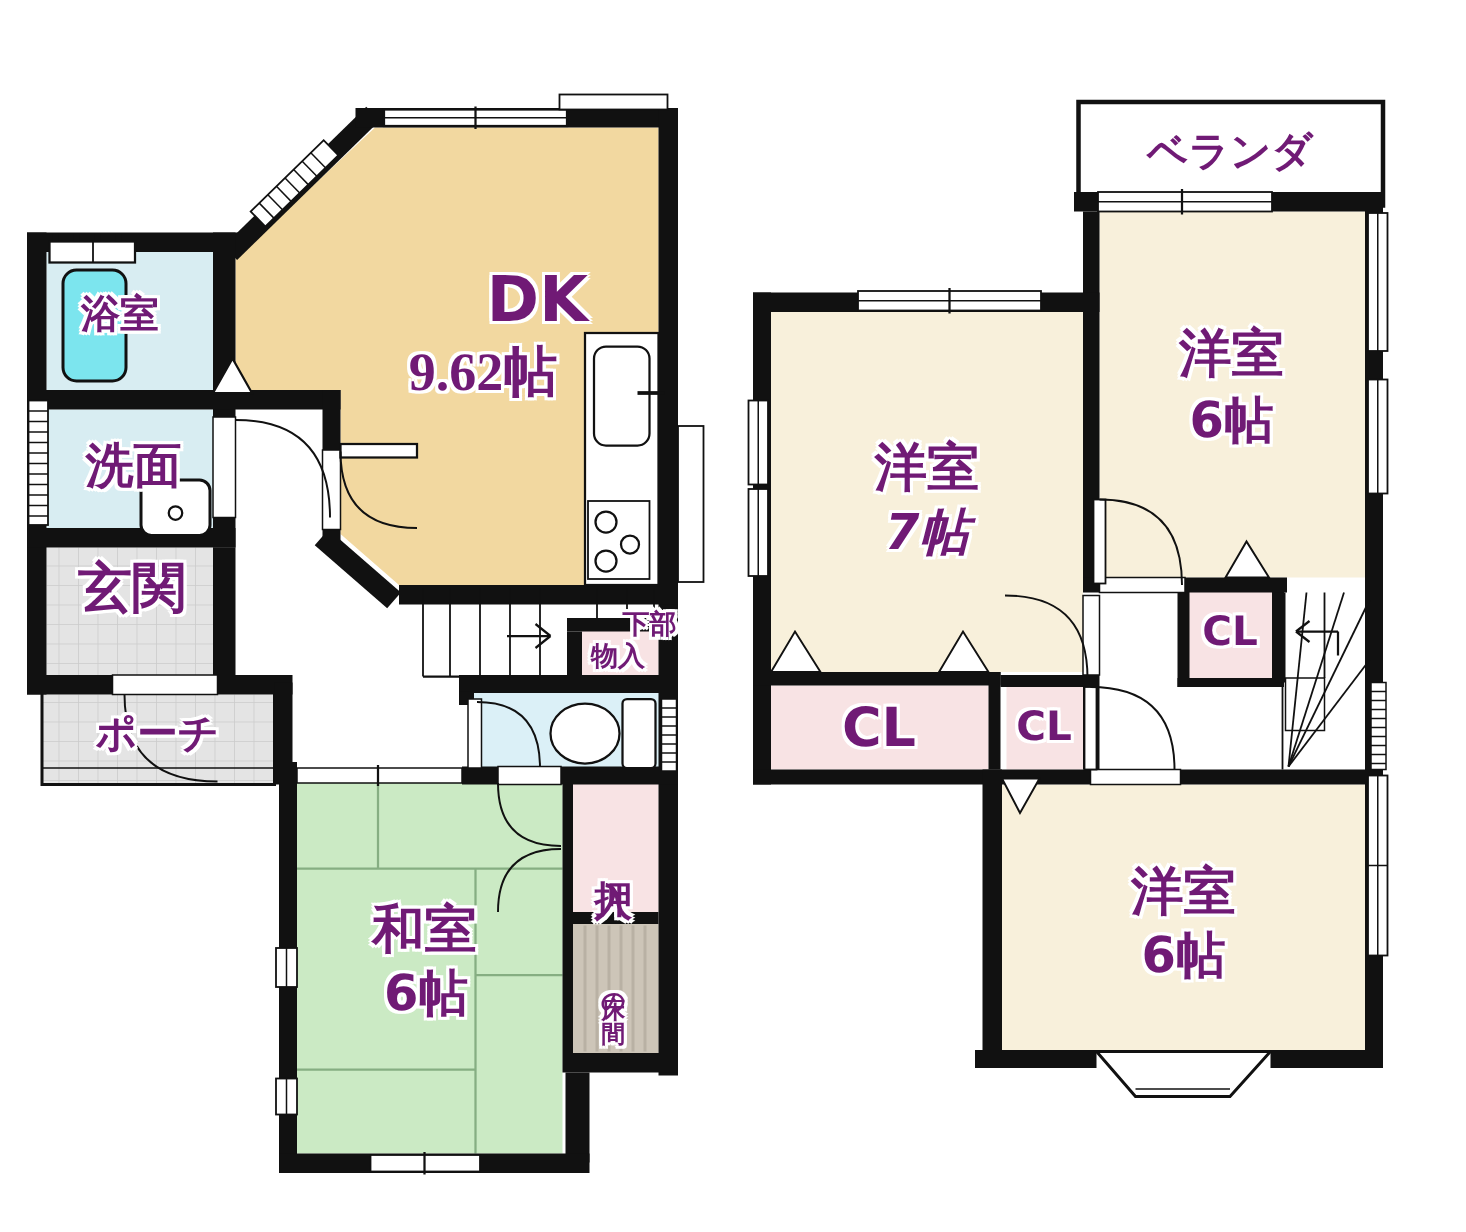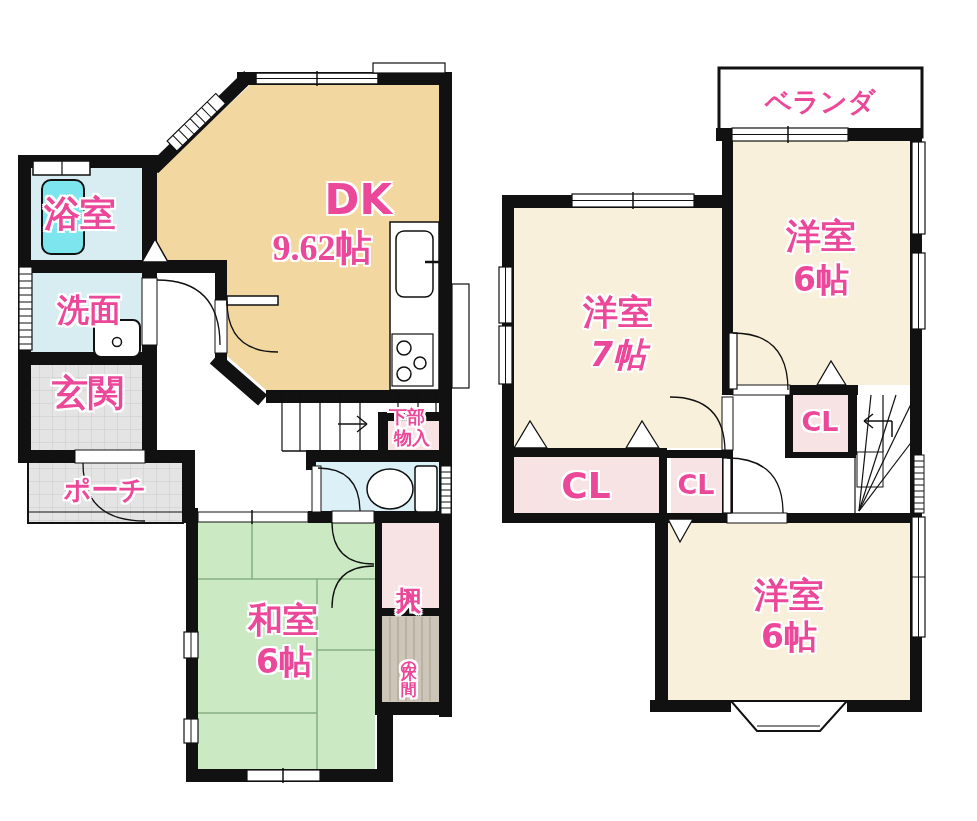--- a/index.html
+++ b/index.html
@@ -1,19 +1,19 @@
 <!DOCTYPE html>
 <html><head>
 <meta charset="utf-8">
 <style>
   html,body{margin:0;padding:0;background:#fff;}
   #canvas{position:relative;width:977px;height:821px;background:#fff;overflow:hidden;
           font-family:"DejaVu Sans",sans-serif;}
   svg{position:absolute;left:0;top:0;}
-  .lbl{position:absolute;font-weight:bold;color:#ec4899;text-align:center;line-height:1.05;
+  .lbl{position:absolute;font-weight:bold;color:#701a75;text-align:center;line-height:1.05;
        text-shadow:-2px -2px 0 #fff,2px -2px 0 #fff,-2px 2px 0 #fff,2px 2px 0 #fff,
                    0 -2px 0 #fff,0 2px 0 #fff,-2px 0 0 #fff,2px 0 0 #fff;
        white-space:nowrap;pointer-events:none;}
   .vert{writing-mode:vertical-rl;text-orientation:upright;white-space:normal;}
 </style>
 </head>
 <body>
 
 <div id="canvas">
 <svg width="977" height="821" viewBox="0 0 977 821">
@@ -319,29 +319,29 @@
       <line x1="864" y1="421" x2="892" y2="421"></line>
       <line x1="892" y1="421" x2="892" y2="437"></line>
       <line x1="864" y1="421" x2="873" y2="414"></line>
       <line x1="864" y1="421" x2="873" y2="428"></line>
     </g>
   </g>
 </svg>
 
 <div class="lbl" style="left:252px;top:178px;width:140px;font-size:42px;text-align:right;">DK</div>
 <div class="lbl" style="left:222px;top:230px;width:200px;font-size:36px;font-family:Liberation Serif, serif;">9.62帖</div>
-<div class="lbl" style="left:42px;top:196px;width:76px;font-size:36px;font-family:Liberation Serif, serif;">浴室</div>
+<div class="lbl" style="left:42px;top:196px;width:76px;font-size:26px;font-family:Liberation Serif, serif;">浴室</div>
 <div class="lbl" style="left:39px;top:294px;width:100px;font-size:32px;">洗面</div>
 <div class="lbl" style="left:38px;top:374px;width:100px;font-size:36px;">玄関</div>
 <div class="lbl" style="left:35px;top:476px;width:140px;font-size:27px;">ポーチ</div>
 <div class="lbl" style="left:213px;top:602px;width:140px;font-size:35px;">和室</div>
 <div class="lbl" style="left:214px;top:645px;width:140px;font-size:33px;">6帖</div>
 <div class="lbl vert" style="left:395px;top:527px;height:80px;font-size:25px;">押入</div>
 <div class="lbl vert" style="left:400px;top:622px;height:76px;font-size:16px;">床の間</div>
-<div class="lbl" style="left:376px;top:408px;width:62px;font-size:18px;">下部</div>
+<div class="lbl" style="left:402px;top:408px;width:62px;font-size:18px;">下部</div>
 <div class="lbl" style="left:381px;top:429px;width:62px;font-size:18px;">物入</div>
 <div class="lbl" style="left:740px;top:88px;width:160px;font-size:27px;">ベランダ</div>
 <div class="lbl" style="left:548px;top:294px;width:140px;font-size:35px;">洋室</div>
 <div class="lbl" style="left:548px;top:338px;width:140px;font-size:33px;font-style:italic;">7帖</div>
 <div class="lbl" style="left:751px;top:218px;width:140px;font-size:35px;">洋室</div>
 <div class="lbl" style="left:751px;top:263px;width:140px;font-size:33px;">6帖</div>
 <div class="lbl" style="left:719px;top:577px;width:140px;font-size:35px;">洋室</div>
 <div class="lbl" style="left:719px;top:620px;width:140px;font-size:33px;">6帖</div>
 <div class="lbl" style="left:536px;top:467px;width:100px;font-size:36px;">CL</div>
 <div class="lbl" style="left:666px;top:471px;width:60px;font-size:27px;">CL</div>

